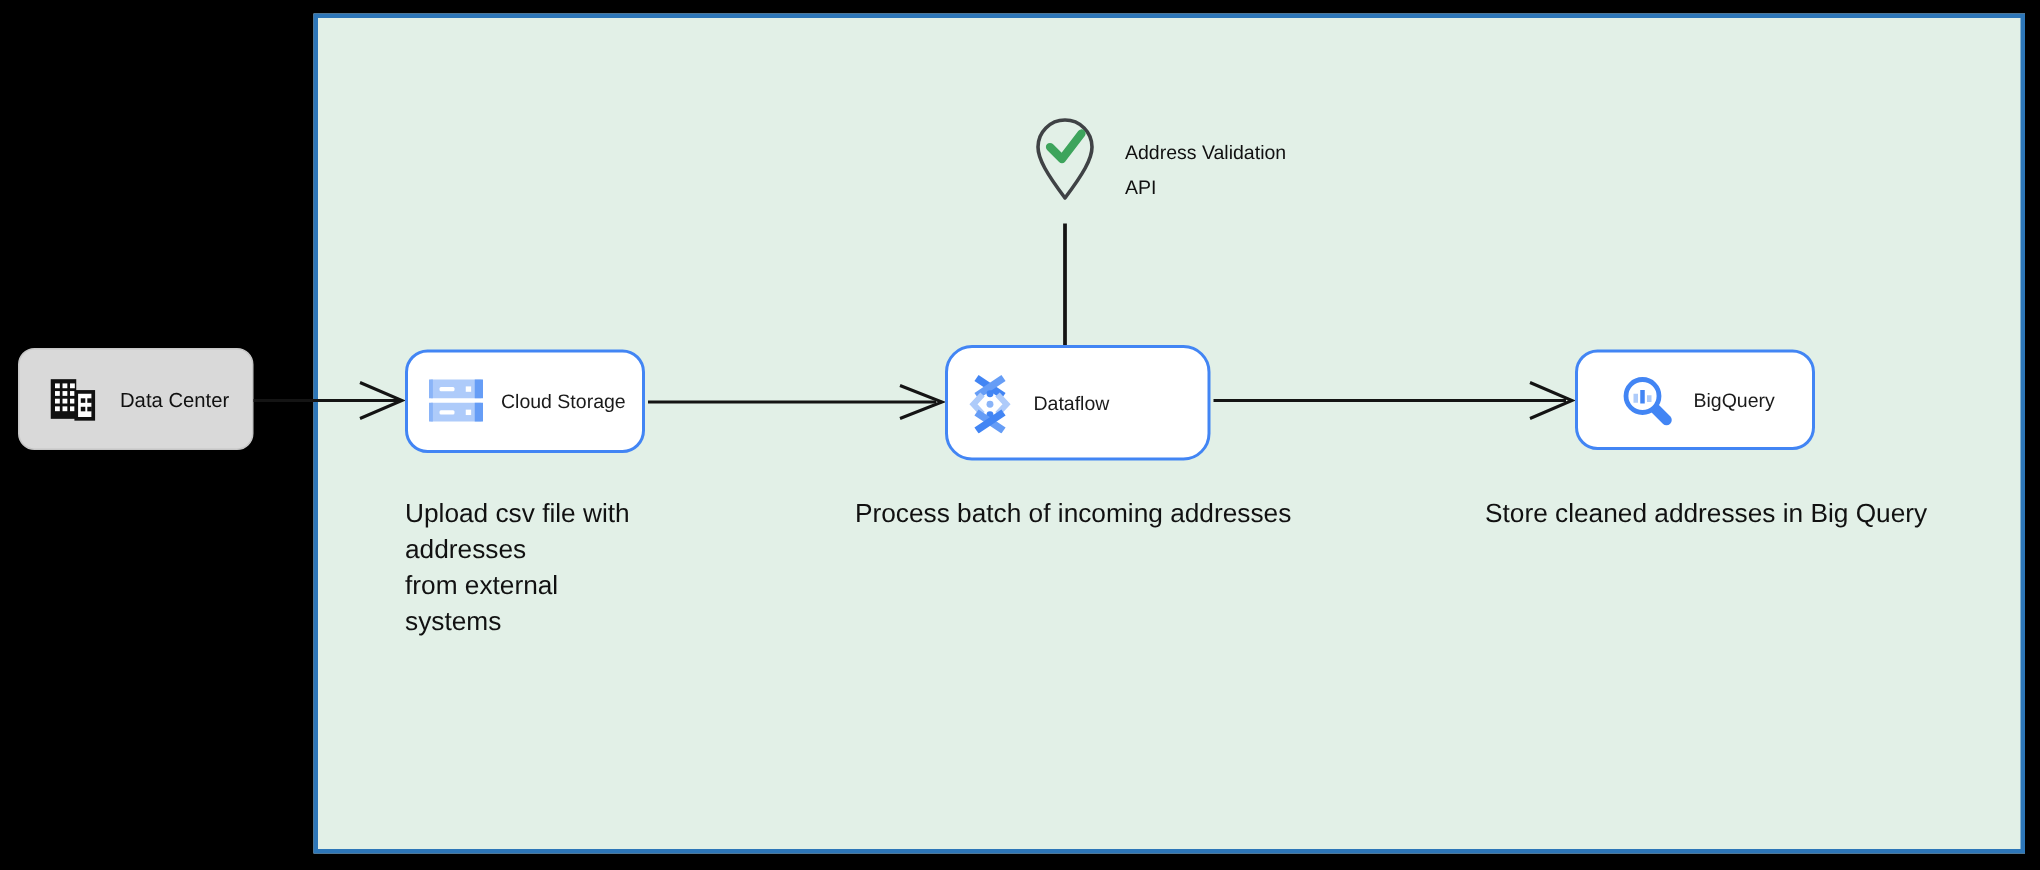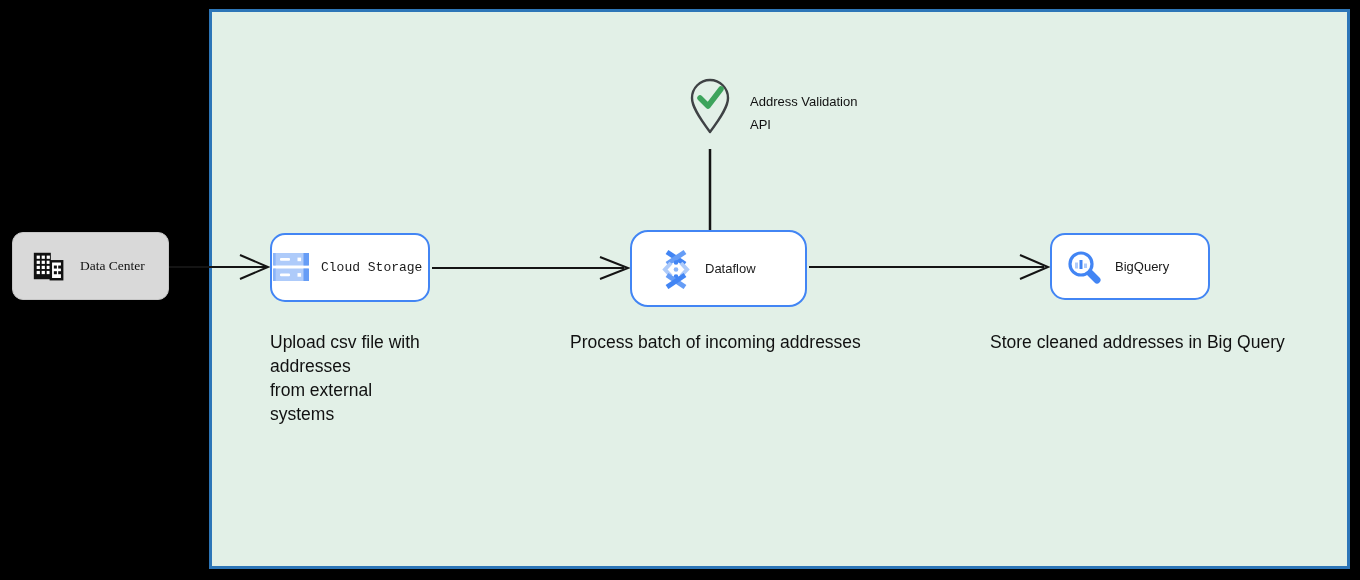--- a/index.html
+++ b/index.html
@@ -10,31 +10,31 @@
   }
   .canvas{position:absolute;inset:0;width:1360px;height:580px;}
   .panel{
     position:absolute;left:209px;top:9px;width:1141px;height:560px;
     background:#e2f0e7;border:3px solid #2d76b8;box-sizing:border-box;
   }
   .connectors{position:absolute;left:0;top:0;width:1360px;height:580px;pointer-events:none;z-index:3;}
   .ext-box{
     position:absolute;left:12px;top:232px;width:157px;height:68px;
     background:#d9d9d9;border:1px solid #c6c6c6;border-radius:11px;
-    display:flex;align-items:center;padding-left:18px;box-sizing:border-box;gap:15px;z-index:2;font-family:Liberation Serif, serif;
+    display:flex;align-items:center;padding-left:18px;box-sizing:border-box;gap:15px;z-index:2;
   }
   .ext-box .lbl{font-size:13.5px;color:#111;}
   .node{
     position:absolute;background:#fff;border:2px solid #4285f4;box-sizing:border-box;
     display:flex;align-items:center;z-index:4;
   }
   .node .lbl{font-size:13px;color:#1a1a1a;}
-  .node-cs{left:270px;top:233px;width:160px;height:69px;border-radius:15px;padding-left:1px;gap:12px;font-family:Liberation Mono, monospace;}
-  .node-df{left:630px;top:230px;width:177px;height:77px;border-radius:18px;padding-left:27px;gap:12px;}
-  .node-bq{left:1050px;top:233px;width:160px;height:67px;border-radius:15px;padding-left:14px;gap:13px;}
+  .node-cs{left:270px;top:233px;width:160px;height:69px;border-radius:15px;padding-left:14px;gap:12px;}
+  .node-df{left:630px;top:230px;width:177px;height:77px;border-radius:18px;padding-left:11px;gap:12px;}
+  .node-bq{left:1050px;top:233px;width:160px;height:67px;border-radius:15px;padding-left:28px;gap:13px;}
   .pin{position:absolute;left:688px;top:76px;width:44px;height:64px;z-index:4;}
   .api-label{
     position:absolute;left:750px;top:90px;font-size:13px;line-height:23px;color:#111;
     white-space:pre-line;z-index:4;
   }
   .caption{
     position:absolute;font-size:17.5px;line-height:24px;color:#111;z-index:4;white-space:pre-line;
   }
   .cap-cs{left:270px;top:330px;}
   .cap-df{left:570px;top:330px;white-space:nowrap;}

